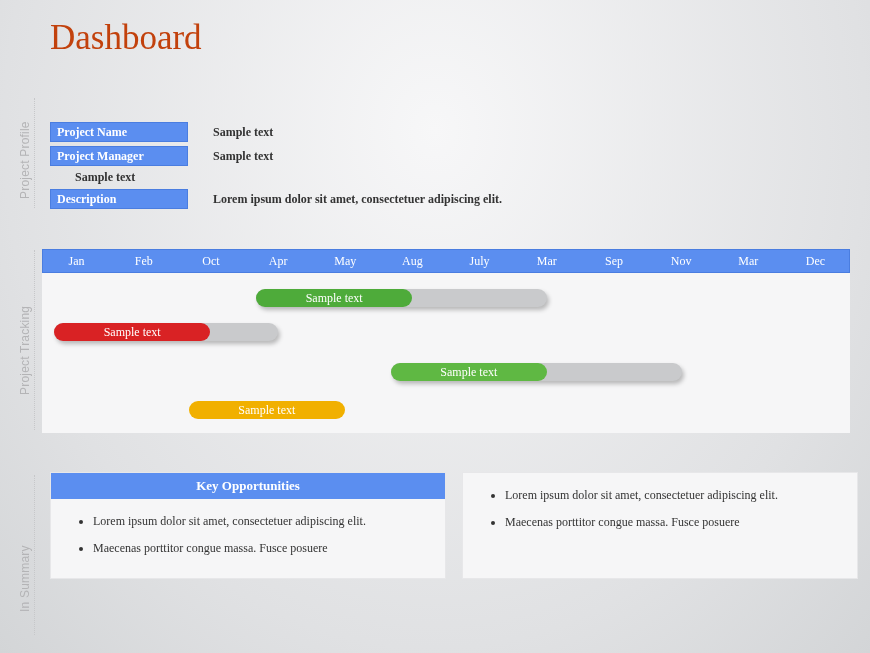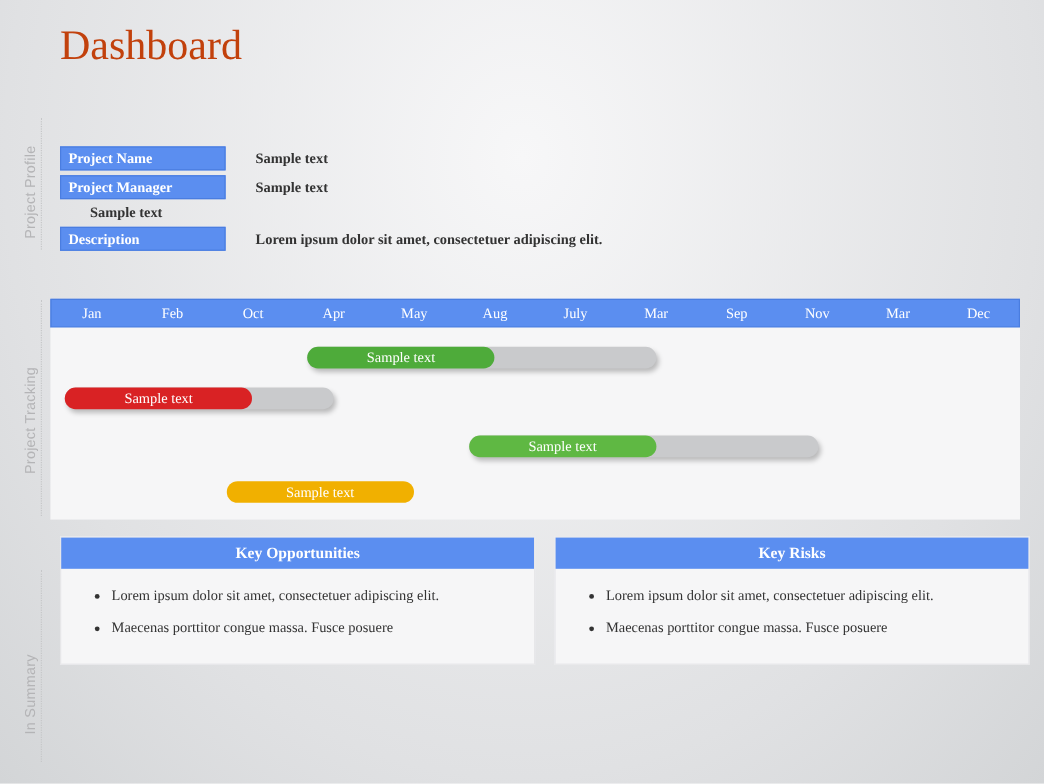--- a/index.html
+++ b/index.html
@@ -111,21 +111,21 @@
     justify-content: center;
     color: #fff;
     font-family: Georgia, serif;
     font-size: 12px;
     white-space: nowrap;
   }
   
   .summary {
     position: absolute;
     left: 50px;
-    top: 447px;
+    top: 472px;
     width: 808px;
     display: flex;
     gap: 16px;
   }
   .panel {
     flex: 1;
     background: #f6f6f7;
     border: 1px solid #e7e7e9;
     display: flex;
     flex-direction: column;
@@ -223,21 +223,20 @@
   <div class="panel">
     <div class="panel-header">Key Opportunities</div>
     <div class="panel-body">
       <ul>
         <li>Lorem ipsum dolor sit amet, consectetuer adipiscing elit.</li>
         <li>Maecenas porttitor congue massa. Fusce posuere</li>
       </ul>
     </div>
   </div>
   <div class="panel">
-    <div class="panel-header">Key Risks</div>
     <div class="panel-body">
       <ul>
         <li>Lorem ipsum dolor sit amet, consectetuer adipiscing elit.</li>
         <li>Maecenas porttitor congue massa. Fusce posuere</li>
       </ul>
     </div>
   </div>
 </div>
 
 </body></html>

